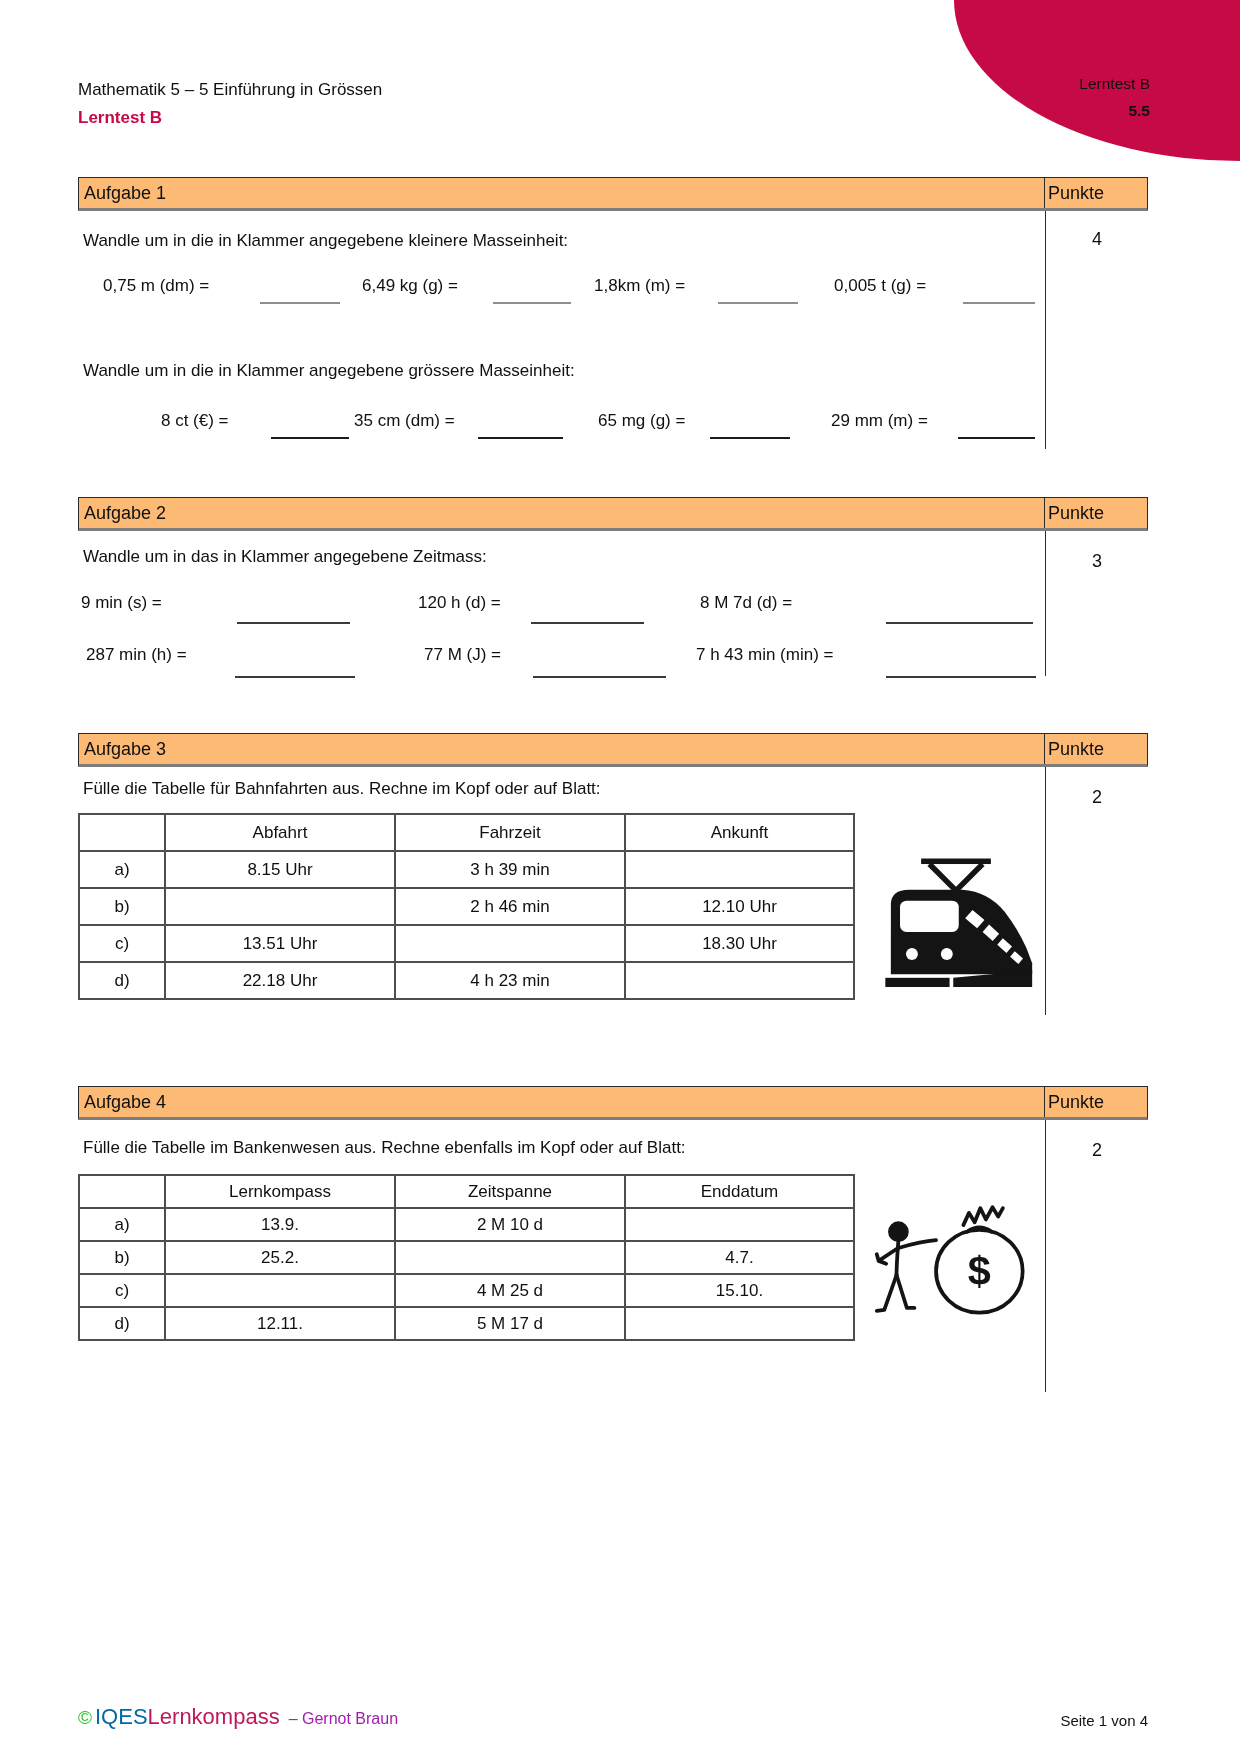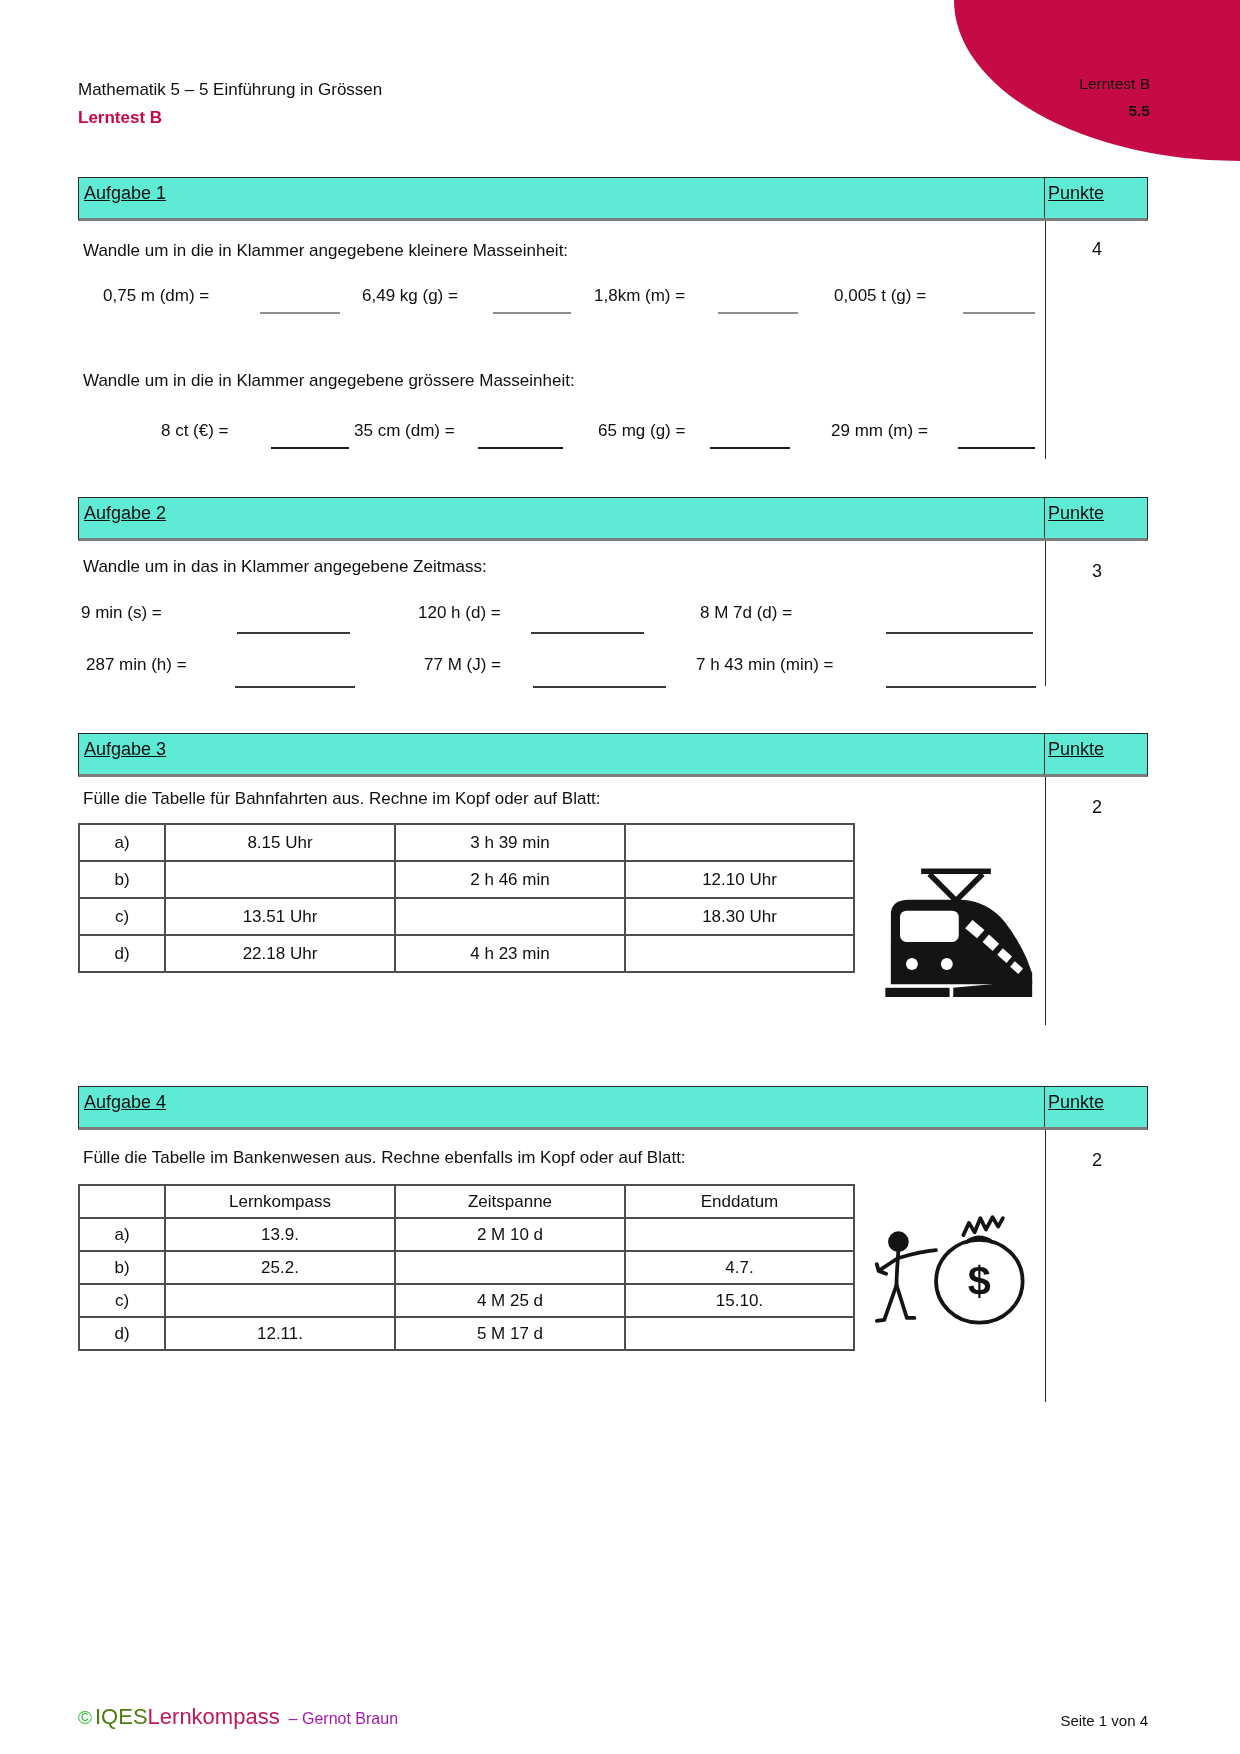--- a/index.html
+++ b/index.html
@@ -9,44 +9,44 @@
   .blob{position:absolute;top:0;right:0;width:286px;height:161px;background:#C60A45;
         border-bottom-left-radius:100% 100%;}
   .blob-text{position:absolute;top:70px;right:90px;text-align:right;font-size:15.5px;
         line-height:27px;color:#101010;}
   .blob-code{font-weight:bold;}
   
   .hdr-course{position:absolute;left:78px;top:80px;font-size:17px;}
   .hdr-test{position:absolute;left:78px;top:108px;font-size:17px;font-weight:bold;color:#C60A45;}
   
   .task{position:absolute;left:78px;width:1070px;}
-  .band{display:flex;height:44px;background:#5eead4;box-sizing:border-box;
+  .band{display:flex;height:34px;background:#fdba74;box-sizing:border-box;
         border-top:1px solid #2a2a2a;border-left:1px solid #2a2a2a;border-right:1px solid #2a2a2a;
-        border-bottom:3px solid #7d7d7d;text-decoration:underline;}
+        border-bottom:3px solid #7d7d7d;}
   .band-title{flex:1;font-size:18px;padding:5px 0 0 5px;}
   .band-points{width:103px;border-left:1px solid #2a2a2a;font-size:18px;padding:5px 0 0 3px;box-sizing:border-box;}
   .content{position:relative;display:flex;width:1070px;}
   .cleft{position:relative;width:967px;}
   .pcol{width:103px;border-left:1px solid #2a2a2a;box-sizing:border-box;text-align:center;font-size:18px;}
   .pval{display:block;padding-top:18px;}
   .instr{position:absolute;left:5px;font-size:17px;margin:0;white-space:pre;}
   .lab{position:absolute;font-size:17px;white-space:pre;}
   .blank{position:absolute;height:24px;border-bottom:2px solid #8e8e8e;}
   .dark{border-bottom-color:#1d1d1d;}
   .mid{border-bottom-color:#3a3a3a;}
   
   .wtab{position:absolute;left:0;border-collapse:collapse;table-layout:fixed;width:775px;}
   .wtab td{border:2px solid #4e4e4e;font-size:17px;text-align:center;vertical-align:middle;padding:0;overflow:hidden;}
   .t3 td{height:35px;}
   .t4 td{height:31px;}
   .icon{position:absolute;}
   
   .footer-left{position:absolute;left:78px;top:1704px;display:flex;align-items:baseline;}
   .f-copy{font-size:19px;color:#2FC42F;margin-right:3px;}
-  .f-brand1{font-size:22px;color:#4d7c0f;}
+  .f-brand1{font-size:22px;color:#0369a1;}
   .f-brand2{font-size:22px;color:#be185d;}
   .f-author{font-size:16px;margin-left:9px;color:#a21caf;}
   .f-page{position:absolute;right:92px;top:1712px;font-size:15px;color:#111;}
 </style>
 </head>
 <body>
 
 <div class="page">
 
   <div class="blob">
@@ -129,20 +129,26 @@
       <div class="cleft">
         <p class="instr" style="top:12px">Fülle die Tabelle für Bahnfahrten aus. Rechne im Kopf oder auf Blatt:</p>
         <table class="wtab t3" style="top:46px">
           <colgroup>
               <col style="width:86px">
               <col style="width:230px">
               <col style="width:230px">
               <col style="width:229px">
             </colgroup>
           <tbody>
+              <tr>
+            <td></td>
+            <td>Abfahrt</td>
+            <td>Fahrzeit</td>
+            <td>Ankunft</td>
+          </tr>
           <tr>
             <td>a)</td>
             <td>8.15 Uhr</td>
             <td>3 h 39 min</td>
             <td></td>
           </tr>
           <tr>
             <td>b)</td>
             <td></td>
             <td>2 h 46 min</td>

